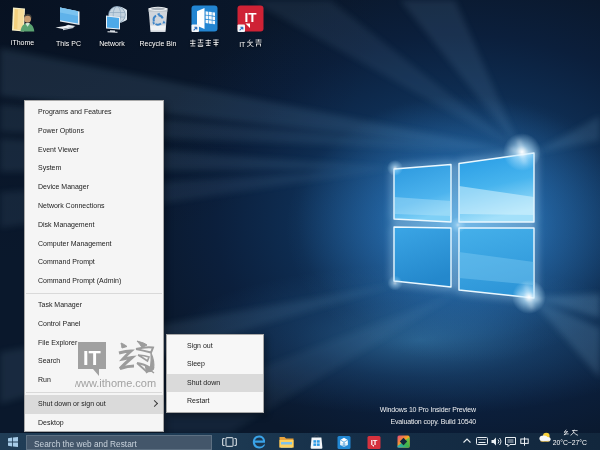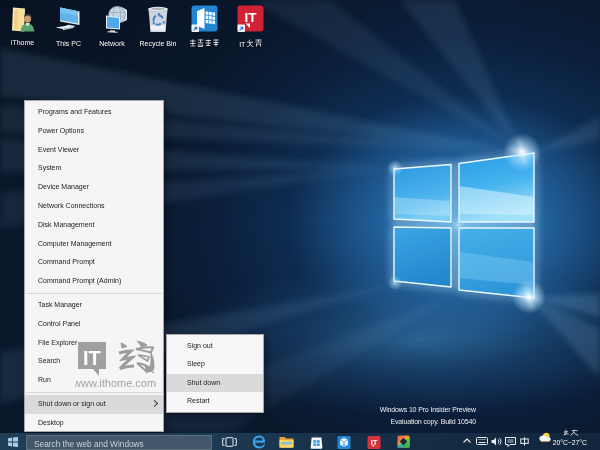--- a/index.html
+++ b/index.html
@@ -284,21 +284,21 @@
 <div id="taskbar" class="abs">
 <svg class="ticon" style="left:7.5px;top:4px" width="10" height="10" viewBox="0 0 10 10">
  <g fill="#a6cce8">
           <path d="M0,1.2 L4.2,0.6 V4.6 L0,4.6 z"></path>
           <path d="M5,0.5 L10,0 V4.6 L5,4.6 z"></path>
  <path d="M0,5.4 L4.2,5.4 V9.4 L0,8.8 z"></path>
           <path d="M5,5.4 L10,5.4 V10 L5,9.5 z"></path>
         </g>
 </svg>
 <div id="sbox">
-        <span>Search the web and Windows</span>
+        <span>Search the web and Restart</span>
       </div>
 <svg class="ticon" style="left:222px;top:4px" width="15" height="10" viewBox="0 0 15 10">
  <rect x="4" y="0.7" width="7" height="8.6" fill="none" stroke="#e8eef2" stroke-width="1" rx="0.5"></rect>
  <path d="M2.5,1.5 L0.7,1.7 V8.3 L2.5,8.5 M12.5,1.5 L14.3,1.7 V8.3 L12.5,8.5" fill="none" stroke="#e8eef2" stroke-width="1"></path>
 </svg>
 <svg class="ticon" style="left:252px;top:2px" width="14" height="14" viewBox="0 0 14 14">
  <path d="M13,5.2 C12.4,2.2 10,0.5 7.2,0.5 C3.5,0.5 0.8,3.3 0.8,7 C0.8,10.7 3.5,13.5 7.1,13.5 C9.5,13.5 11.5,12.4 12.6,10.8 L12.6,8.4 C11.7,10.3 9.8,11.5 7.6,11.5 C5.2,11.5 3.3,10 2.9,7.8 L13,7.8 Z M3,5.5 C3.6,3.7 5.2,2.5 7.2,2.5 C9.2,2.5 10.6,3.6 11,5.5 Z" fill="#3aa3e8"></path>
 </svg>
 <svg class="ticon" style="left:279px;top:3px" width="15" height="12" viewBox="0 0 15 12">
  <path d="M0.5,1 h5 l1.5,1.5 h7.5 v9 h-14 z" fill="#e8a33d"></path>

